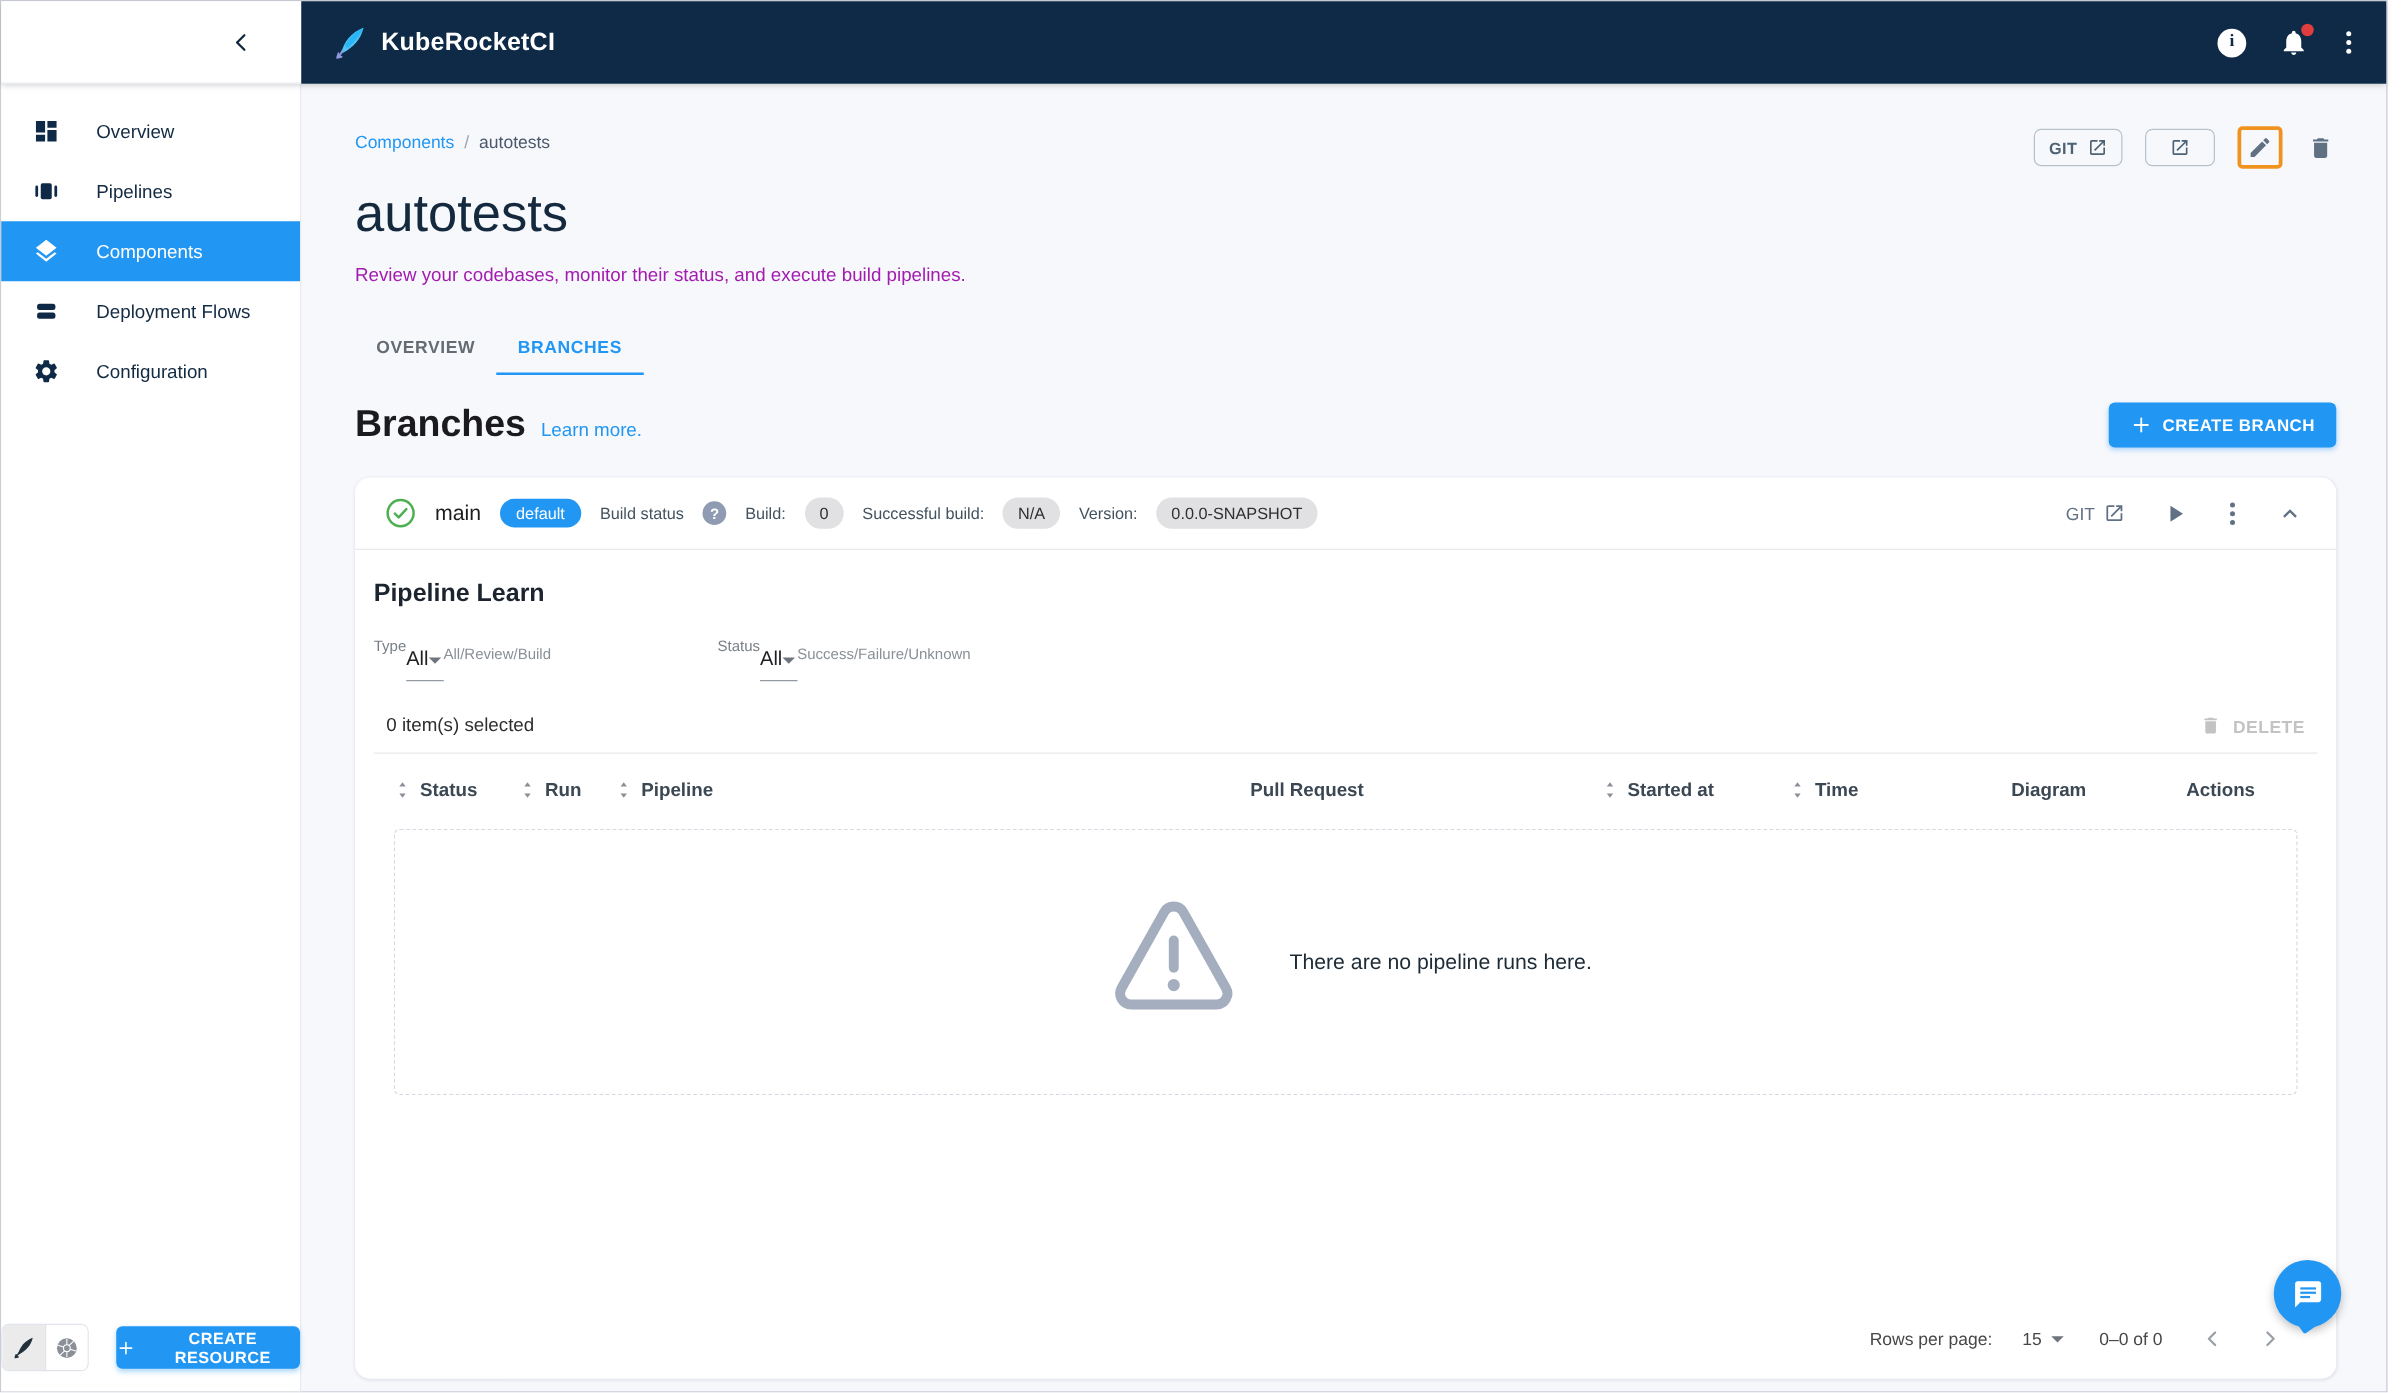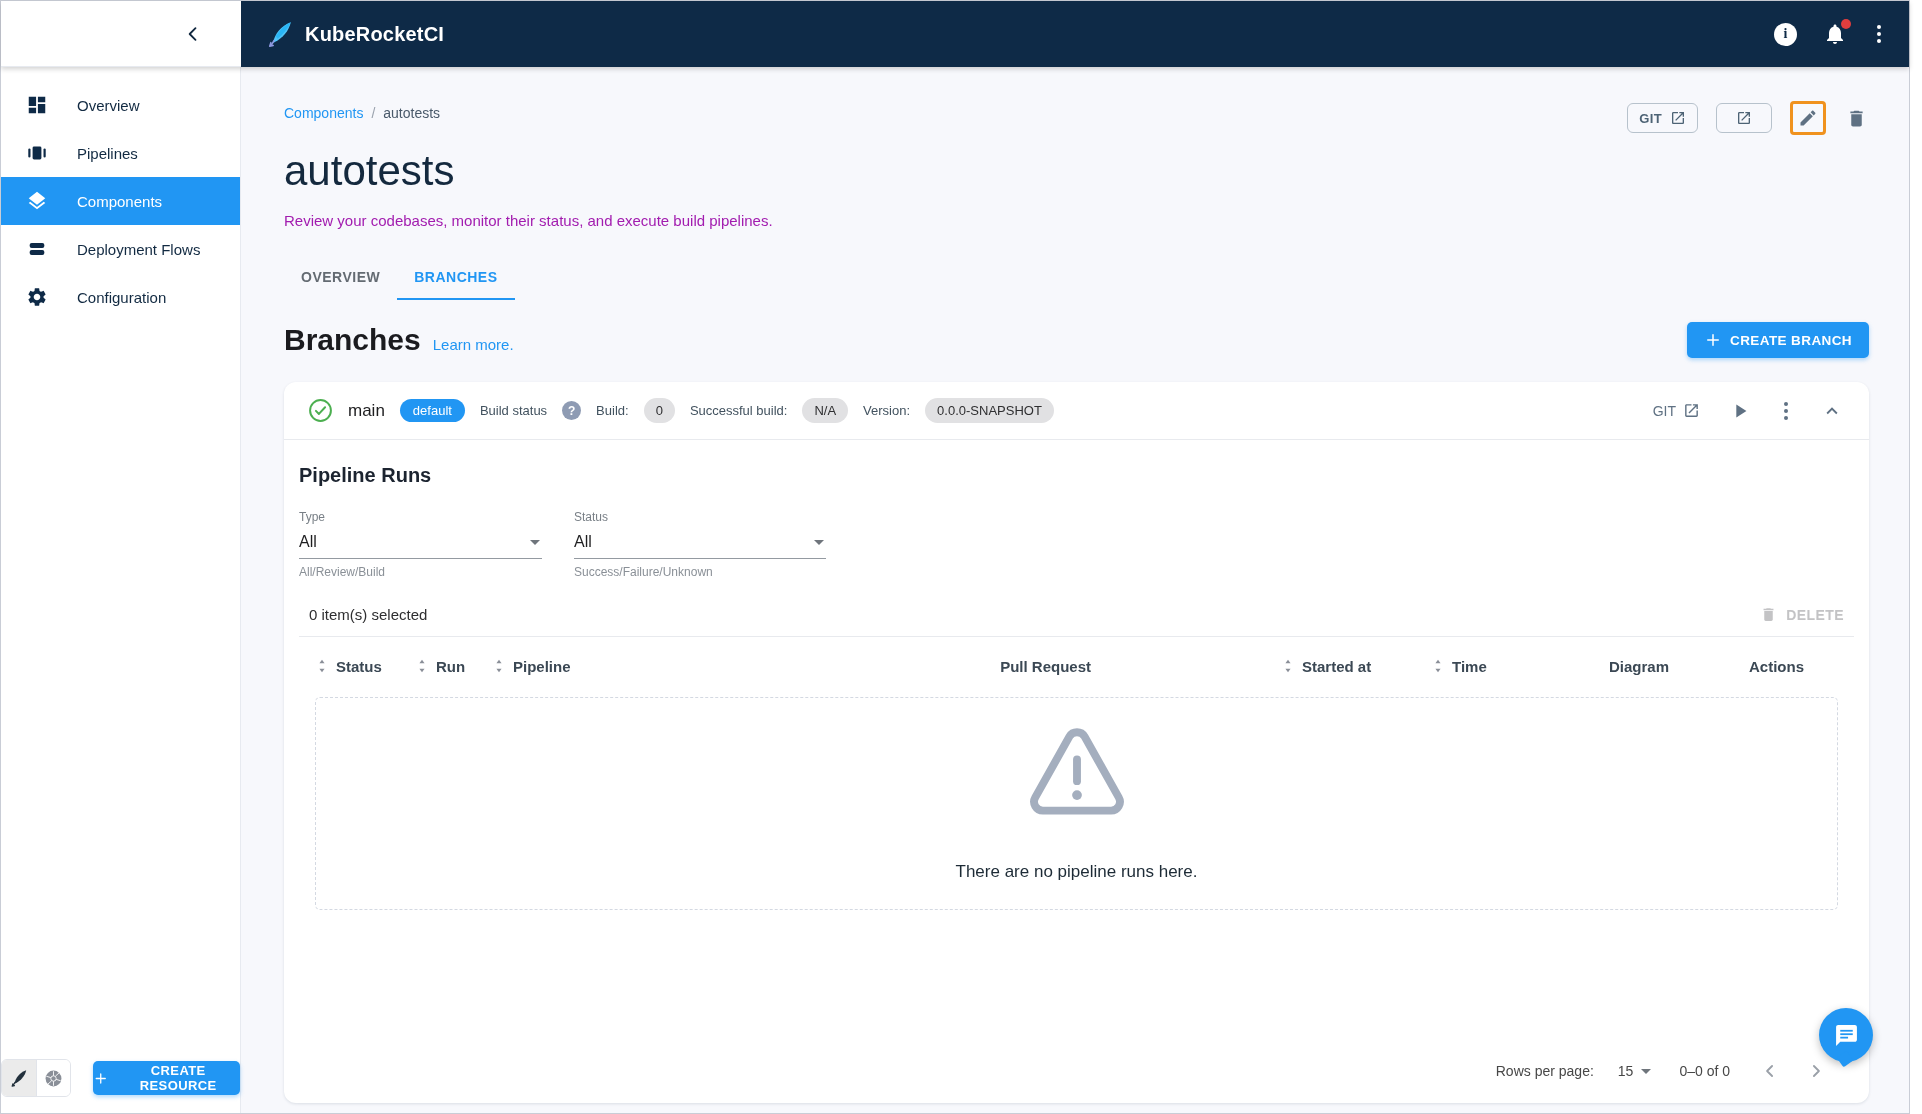--- a/index.html
+++ b/index.html
@@ -76,21 +76,21 @@
   .help-badge { width:19px; height:19px; border-radius:50%; background:#8e9bb3; color:#fff; font-size:12px; font-weight:700; display:flex; align-items:center; justify-content:center; }
   .pill { background:#e1e1e3; color:#2f2f31; font-size:13px; padding:5px 12px; border-radius:14px; }
   .branch-actions { margin-left:auto; display:flex; align-items:center; gap:27px; }
   .git-inline { display:flex; align-items:center; gap:7px; color:#5f7183; font-size:14px; cursor:pointer; }
 
   
   .details { flex:1; display:flex; flex-direction:column; padding:0 15px; min-height:0; }
   .pr-title { font-size:20px; font-weight:700; color:#1c2430; margin:24px 0 0 0; }
 
   .filters { display:flex; gap:32px; margin-top:23px; }
-  .field { width:243px; display:flex; flex-direction:column; }
+  .field { width:243px; display:flex; flex-direction:row; }
   .field-label { font-size:12px; color:#787f86; }
   .field-control { display:flex; align-items:center; justify-content:space-between; border-bottom:1px solid #949aa1; padding:6px 2px 7px 0; margin-top:3px; cursor:pointer; }
   .field-value { font-size:16px; color:#1f1f21; }
   .caret-down { width:0; height:0; border-left:5px solid transparent; border-right:5px solid transparent; border-top:5px solid #6f757c; }
   .field-helper { font-size:12px; color:#8a9097; margin-top:6px; }
 
   .selected-row { display:flex; align-items:center; justify-content:space-between; margin-top:27px; padding:0 10px 0 10px; }
   .selected-text { font-size:15px; color:#2e2e30; }
   .delete-btn { display:flex; align-items:center; gap:9px; background:none; border:none; font-size:14px; font-weight:700; letter-spacing:.4px; color:#c3c3c5; cursor:default; font-family:inherit; }
 
@@ -101,21 +101,21 @@
   .sort-icon { display:flex; flex-direction:column; gap:1px; margin-right:3px; cursor:pointer; }
   .col-status { width:100px; }
   .col-run { width:77px; }
   .col-pipeline { flex:1.9; }
   .col-pr { flex:1.05; }
   .col-started { width:150px; }
   .col-time { width:178px; }
   .col-diagram { width:140px; }
   .col-actions { width:95px; }
 
-  .empty-box { margin:2px 16px 0 16px; border:1px dashed #d4d9e2; border-radius:5px; height:213px; display:flex; flex-direction:column; align-items:center; justify-content:center; gap:34px; background:#fff; }
+  .empty-box { margin:2px 16px 0 16px; border:1px dashed #d4d9e2; border-radius:5px; height:213px; display:flex; align-items:center; justify-content:center; gap:34px; background:#fff; }
   .empty-text { font-size:17px; color:#1d2b36; }
 
   .pagination { margin-top:auto; display:flex; align-items:center; justify-content:flex-end; gap:28px; padding:14px 26px 20px 0; font-size:14px; color:#474747; }
   .rpp { display:flex; align-items:center; gap:24px; }
   .rpp-select { display:flex; align-items:center; gap:8px; cursor:pointer; }
   .page-arrows { display:flex; align-items:center; gap:22px; }
 
   
   .fab { position:absolute; left:1818px; top:1007px; width:54px; height:54px; border-radius:50%; background:#2196f3; display:flex; align-items:center; justify-content:center; box-shadow:0 3px 8px rgba(0,0,0,.25); cursor:pointer; z-index:30; }
   .fab::after { content:""; position:absolute; bottom:-3px; left:20px; width:12px; height:12px; background:#2196f3; transform:rotate(55deg); border-radius:2px; z-index:-1; }
@@ -324,21 +324,21 @@
               </span>
             <span class="icon-btn">
               <svg width="22" height="22" viewBox="0 0 24 24">
                   <path d="M7.41 15.41L12 10.83l4.59 4.58L18 14l-6-6-6 6z" fill="#5f7183"></path>
                 </svg>
             </span>
           </div>
         </div>
 
         <div class="details">
-          <h3 class="pr-title">Pipeline Runs</h3>
+          <h3 class="pr-title">Pipeline Learn</h3>
 
           <div class="filters">
             <div class="field">
               <span class="field-label">Type</span>
               <div class="field-control">
                 <span class="field-value">All</span>
                 <span class="caret-down"></span>
               </div>
               <span class="field-helper">All/Review/Build</span>
             </div>

